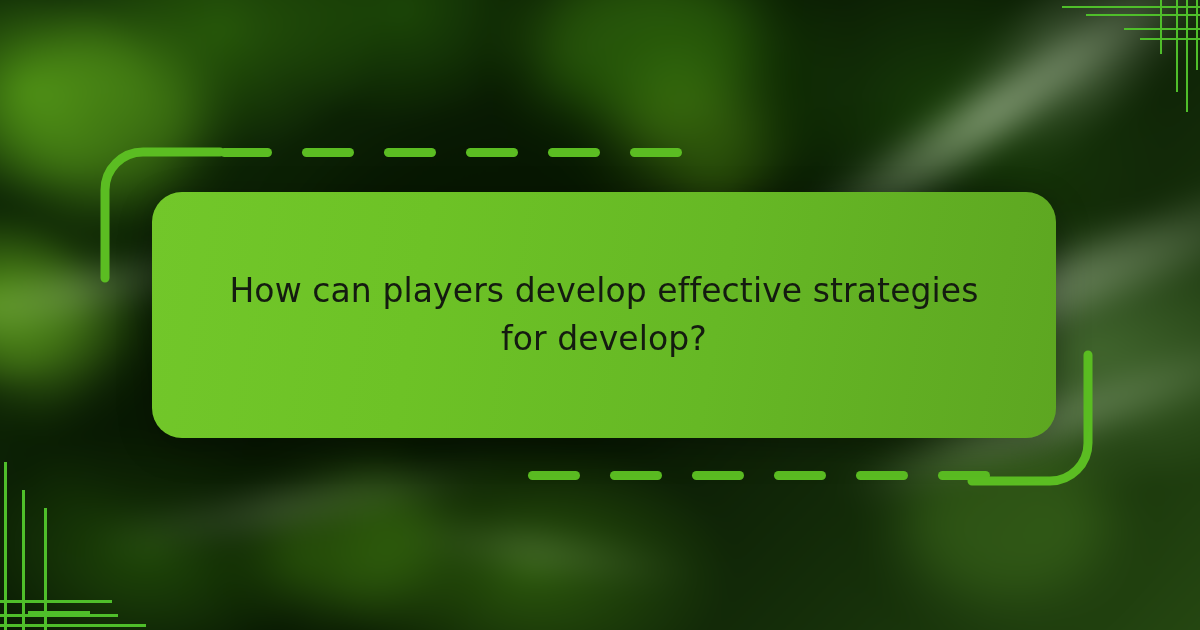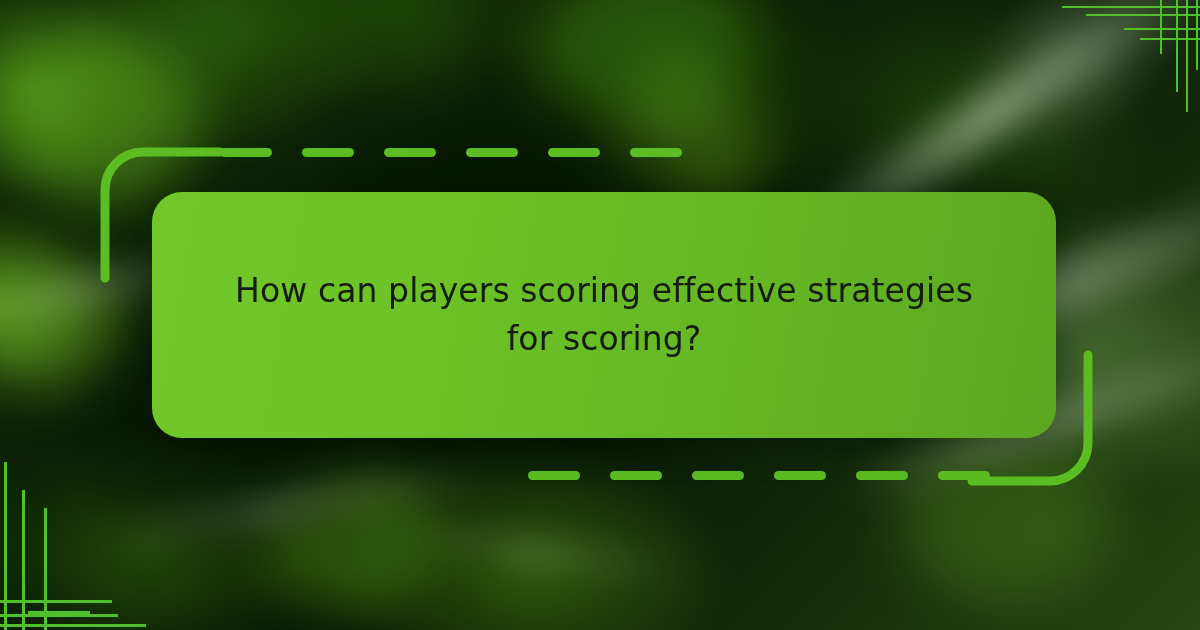--- a/index.html
+++ b/index.html
@@ -194,16 +194,16 @@
   <div class="dash-row bottom">
     <span class="pill"></span>
     <span class="pill"></span>
     <span class="pill"></span>
     <span class="pill"></span>
     <span class="pill"></span>
     <span class="pill"></span>
   </div>
 
   <div class="card">
-    <div class="card-text">How can players scoring effective strategies for scoring?</div>
+    <div class="card-text">How can players develop effective strategies for develop?</div>
   </div>
 
 </div>
 
 </body></html>

